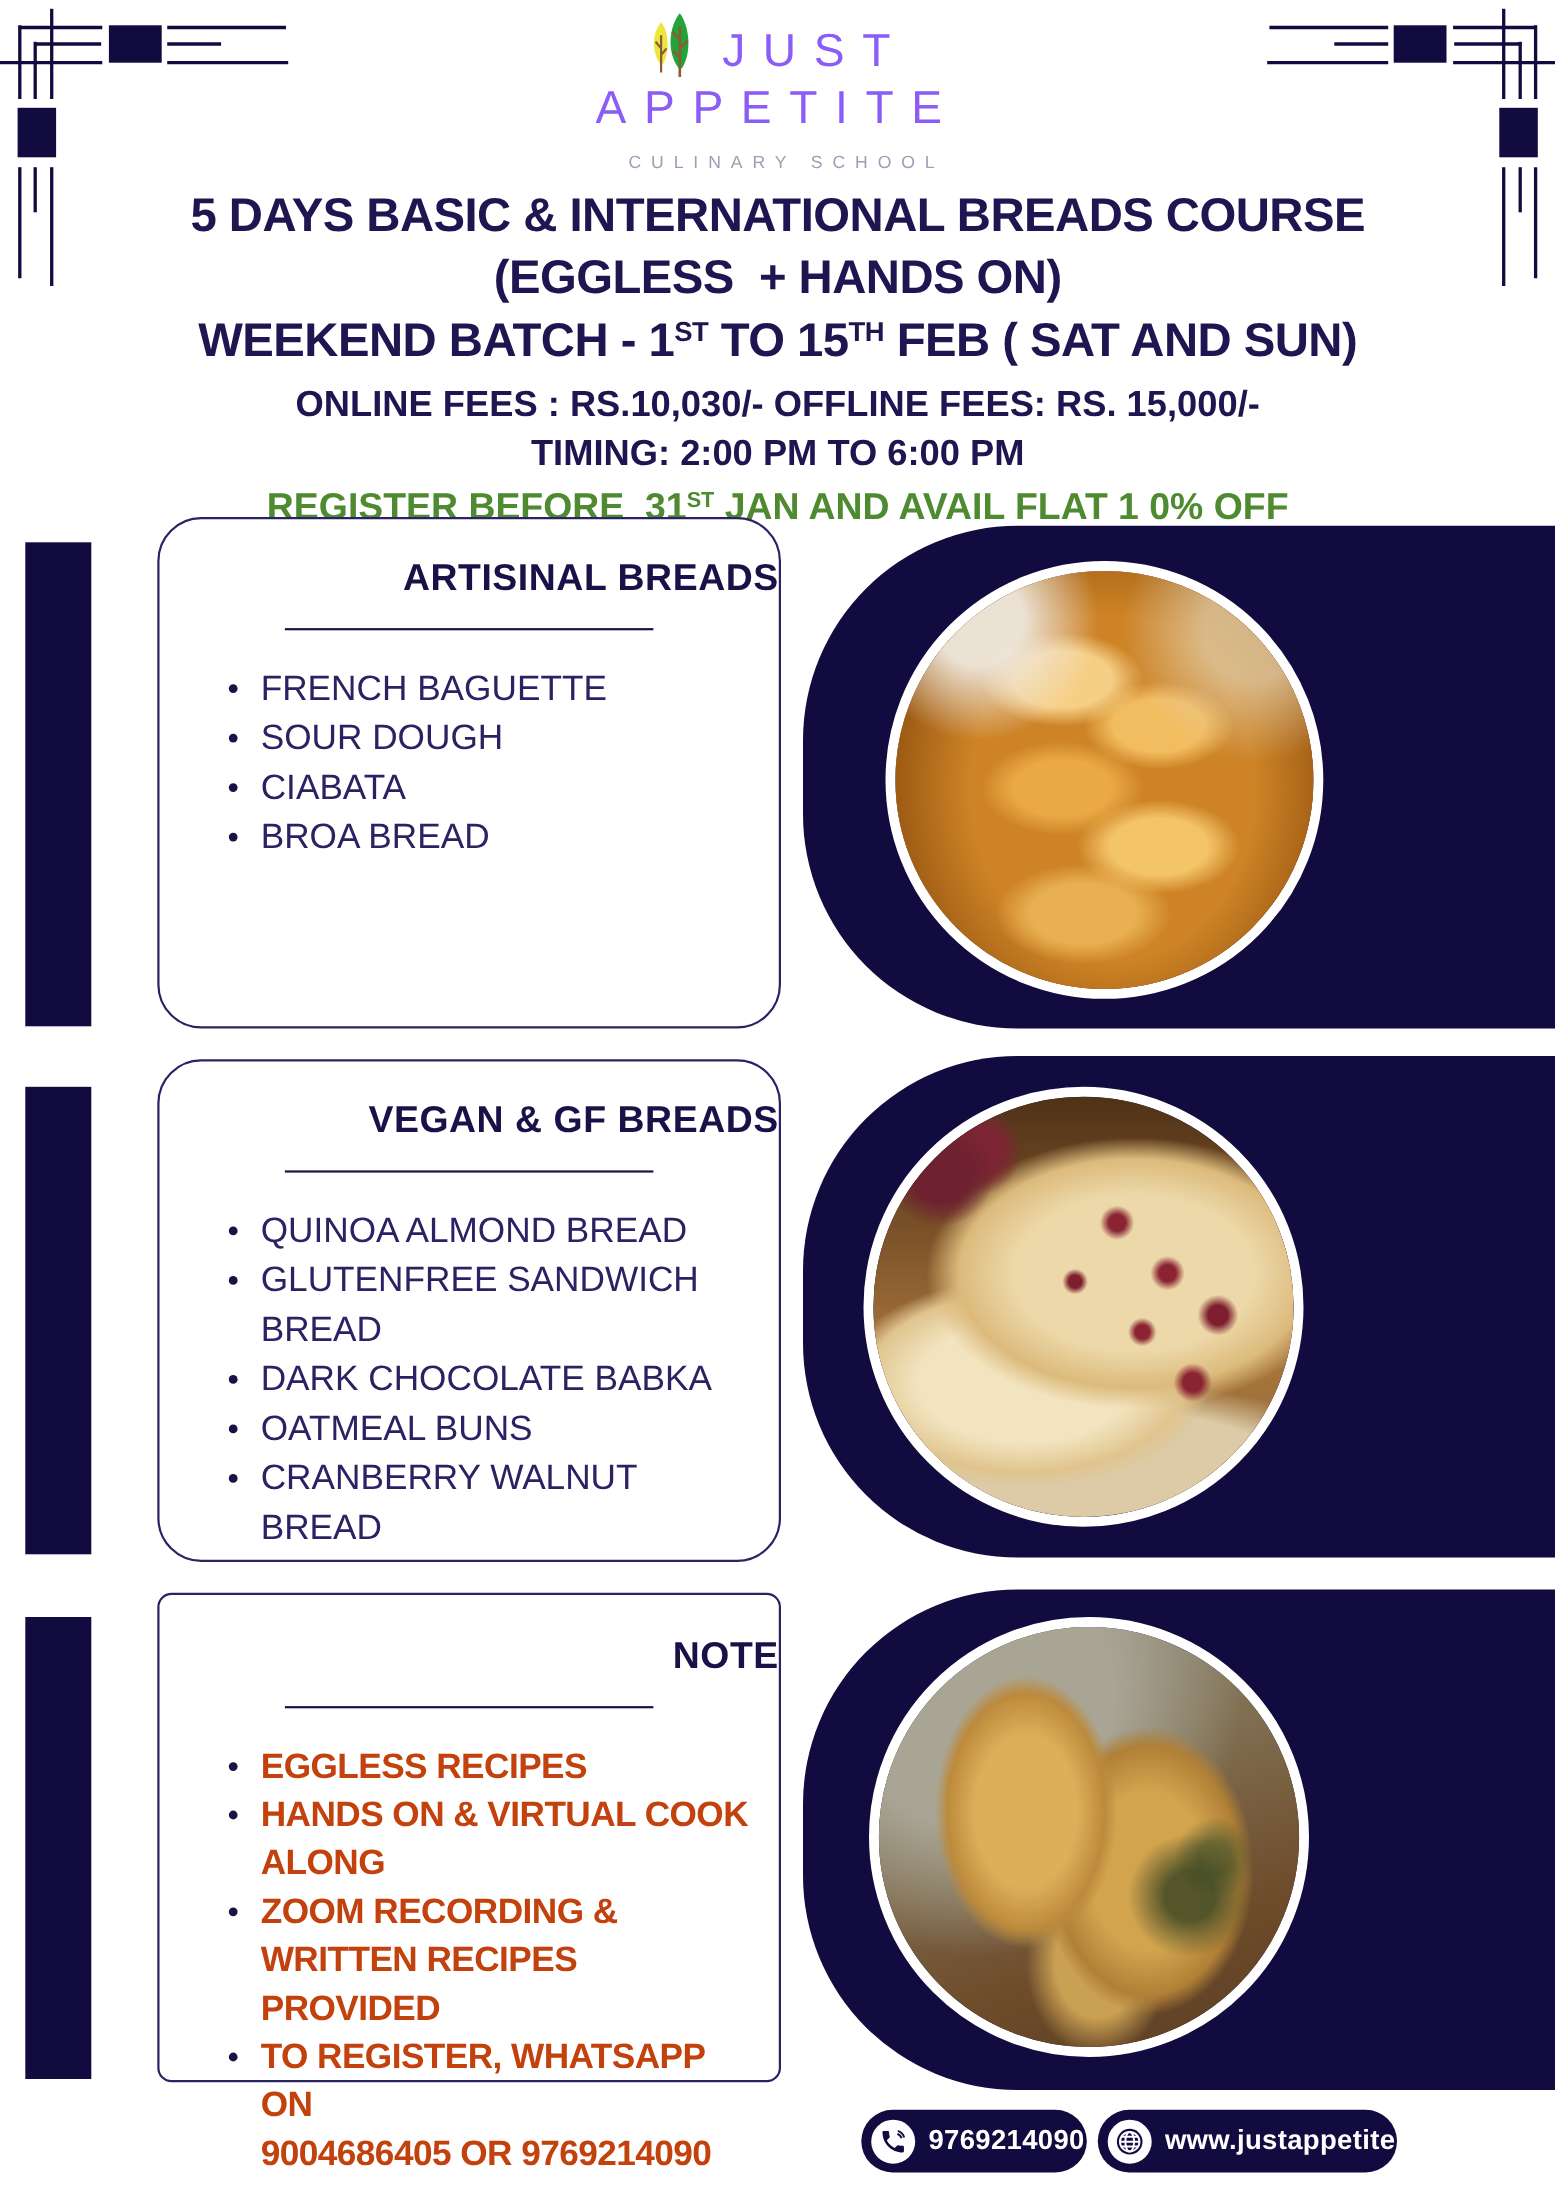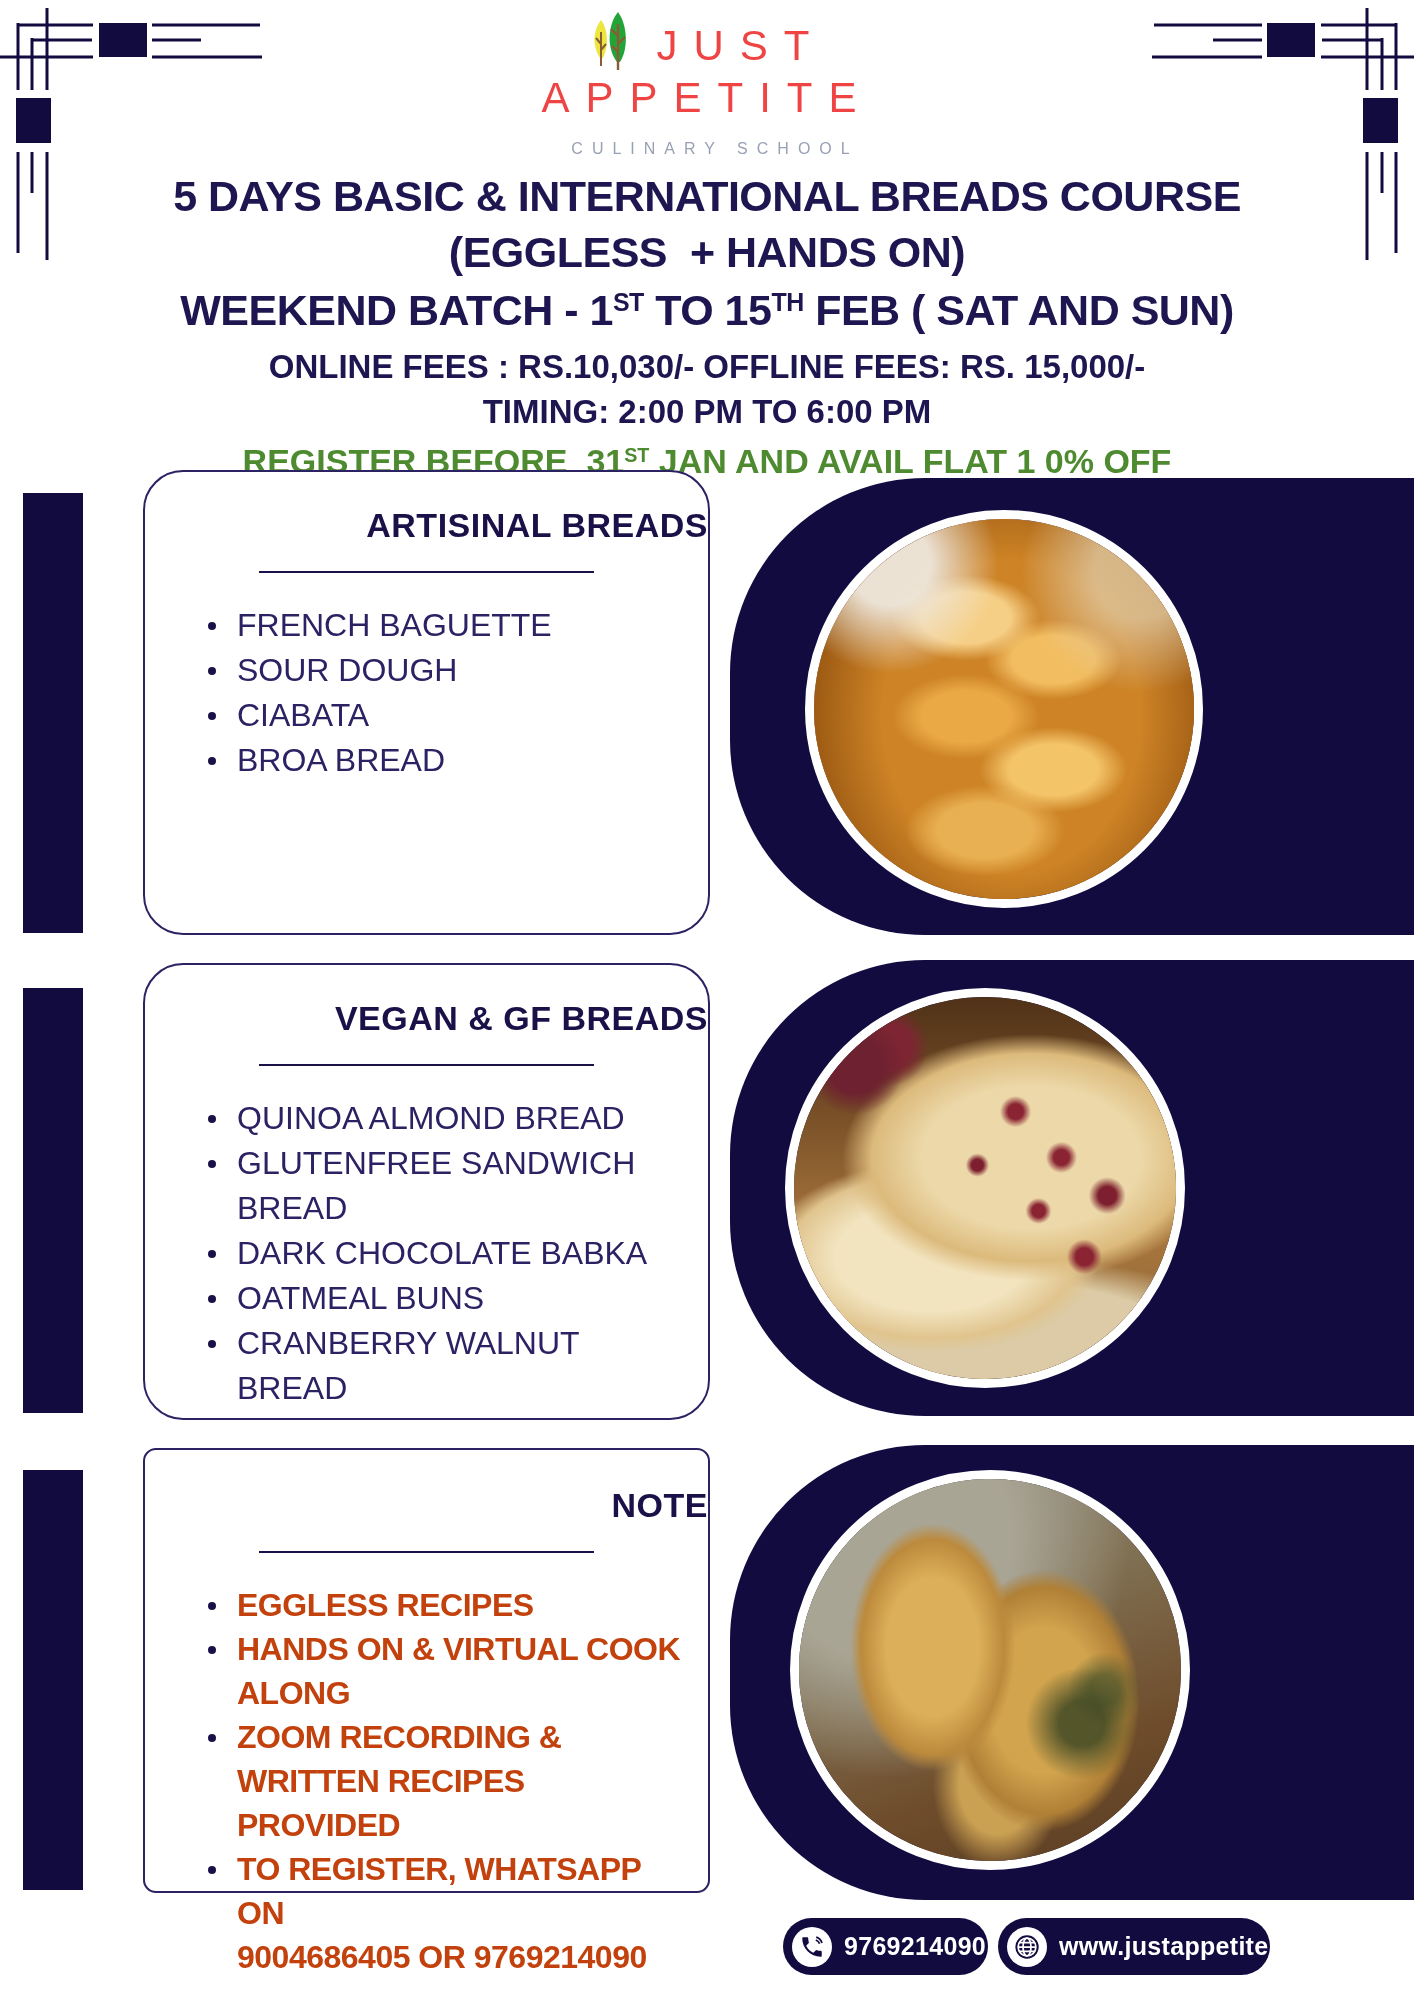--- a/index.html
+++ b/index.html
@@ -9,21 +9,21 @@
     font-family:"Liberation Sans", sans-serif;
     color:#1d1650;
   }
   
   .corner { position:absolute; top:0; width:266px; height:266px; }
   .corner.left { left:0; }
   .corner.right { right:0; transform:scaleX(-1); }
   
   .header { position:absolute; left:0; top:0; width:100%; text-align:center; }
   .logo-row { display:flex; justify-content:center; align-items:flex-end; gap:24px; margin-top:8px; height:62px; }
-  .logo-word { font-size:42px; letter-spacing:16px; color:#ef4444; font-weight:400; }
+  .logo-word { font-size:42px; letter-spacing:16px; color:#8b5cf6; font-weight:400; }
   .logo-word.second { margin-top:4px; }
   .logo-tagline { margin-top:18px; font-size:16px; letter-spacing:9px; color:#98a1b3; font-weight:400;padding-left:16px; }
   .t { font-weight:bold; white-space:pre-wrap; }
   .t1 { margin-top:14px; font-size:43px; letter-spacing:-0.5px; }
   .t2 { margin-top:7px;  font-size:43px; letter-spacing:-0.5px; }
   .t3 { margin-top:9px;  font-size:43px; letter-spacing:-0.5px; }
   .t4 { margin-top:13px; font-size:33px; }
   .t5 { margin-top:7px;  font-size:33px; }
   .t6 { margin-top:11px; font-size:34px; }
   .sup { display:inline-block; font-size:58%; vertical-align:baseline; position:relative; top:-0.55em; }

